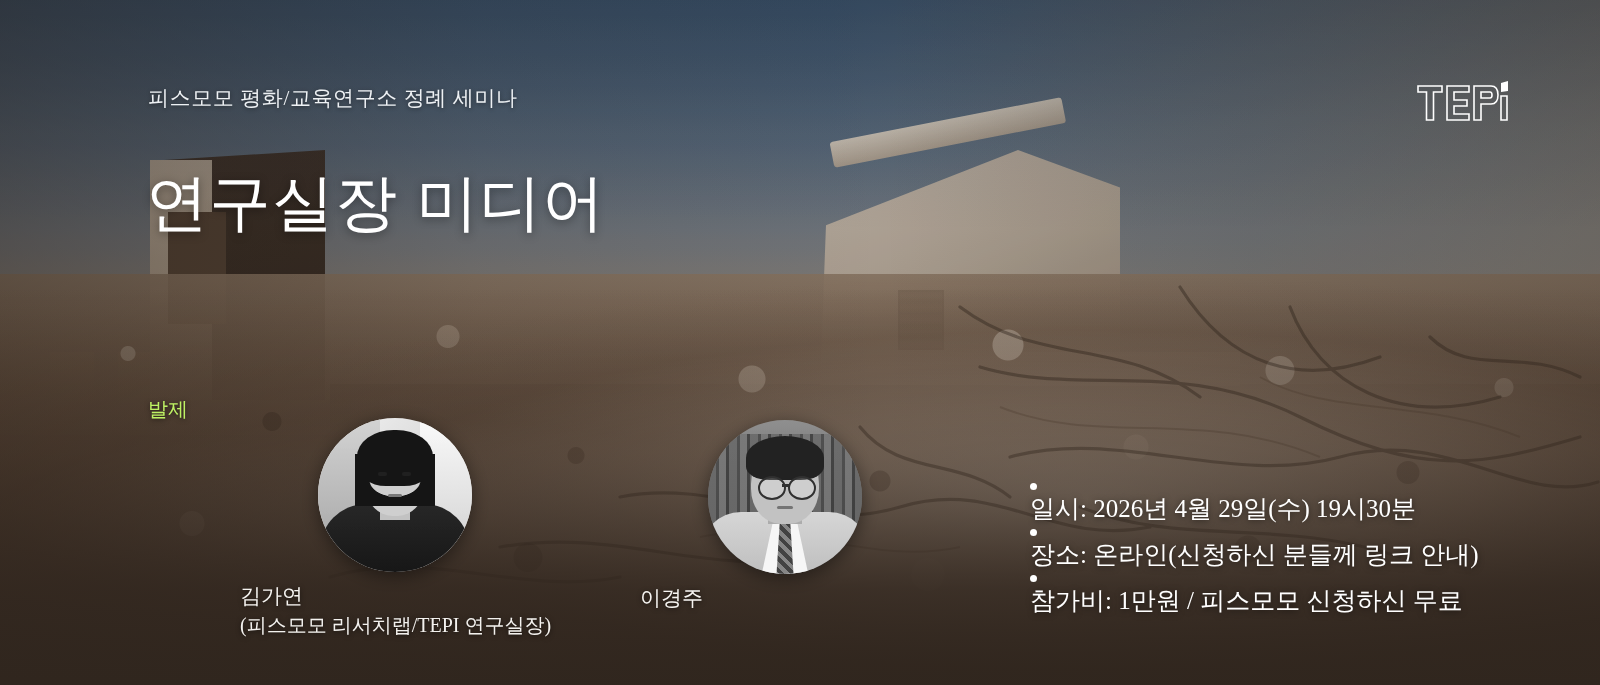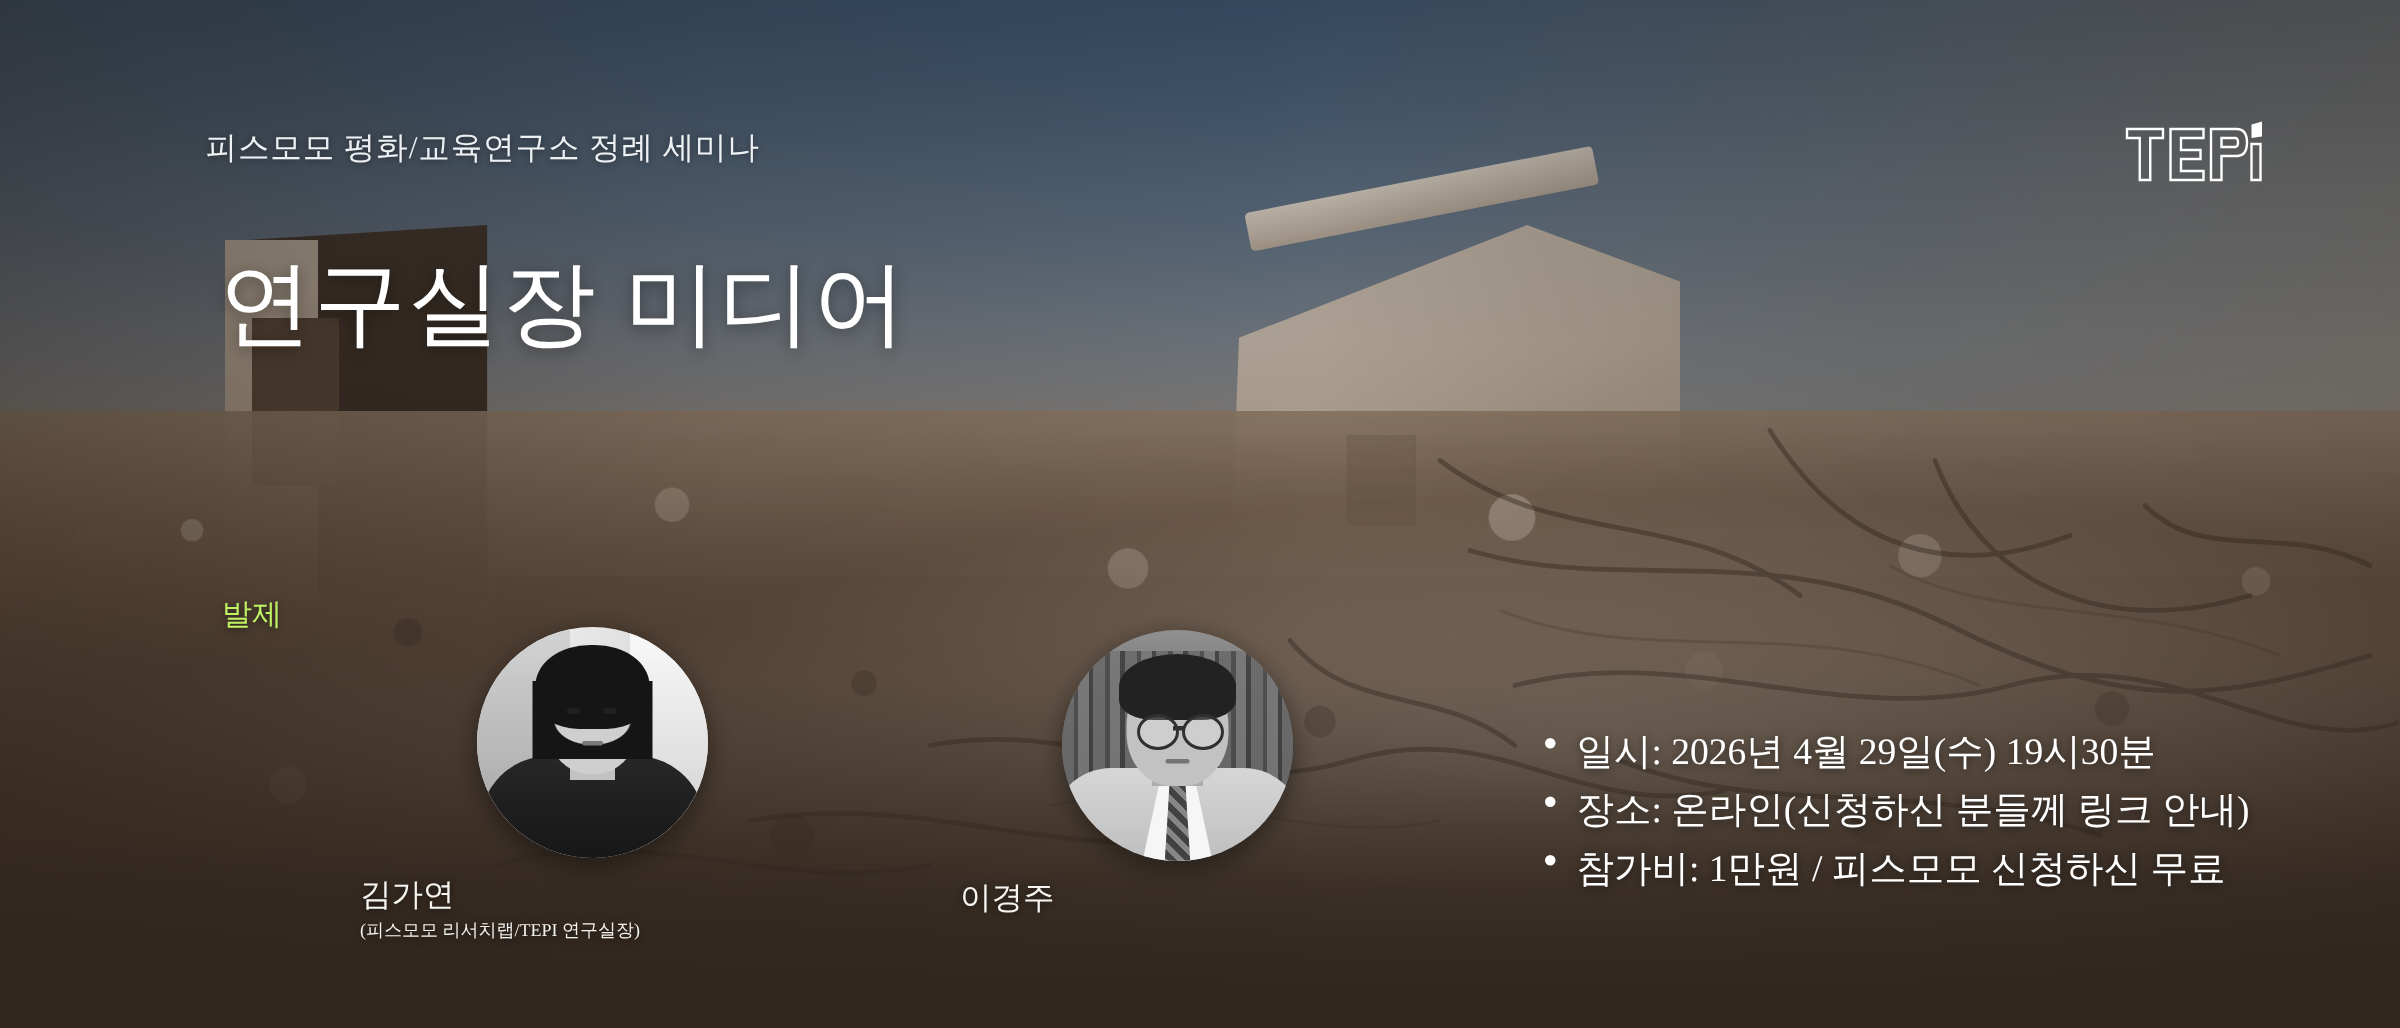--- a/index.html
+++ b/index.html
@@ -132,21 +132,21 @@
   }
   .topshade{
     position:absolute;left:0;right:0;top:0;height:230px;
     background:linear-gradient(to bottom, rgba(22,32,46,.30) 0%, rgba(22,32,46,.10) 55%, rgba(22,32,46,0) 100%);
   }
 
   
   .content{position:absolute;inset:0;}
 
   .kicker{
-    position:absolute;left:137px;top:84px;
+    position:absolute;left:148px;top:84px;
     font-size:21px;letter-spacing:.6px;color:#eef1f4;
     text-shadow:0 1px 4px rgba(0,0,0,.45);
     white-space:nowrap;
   }
 
   .logo{
     position:absolute;right:92px;top:78px;
     width:92px;height:46px;
   }
 
@@ -174,21 +174,21 @@
     overflow:hidden;position:relative;
     margin:0 auto;
     filter:grayscale(1) contrast(1.05);
     box-shadow:0 4px 18px rgba(0,0,0,.45);
   }
   .speaker .name{
     margin-top:10px;font-size:21px;color:#f6f4f1;white-space:nowrap;
     text-shadow:0 1px 5px rgba(0,0,0,.6);
   }
   .speaker .affil{
-    margin-top:2px;font-size:12px;color:#f3f1ee;white-space:nowrap;
+    margin-top:2px;font-size:20px;color:#f3f1ee;white-space:nowrap;
     text-shadow:0 1px 5px rgba(0,0,0,.6);
   }
   #spk-0{left:240px;top:418px;width:310px;}
   #spk-1{left:640px;top:420px;width:290px;}
 
   
   .pA{position:absolute;inset:0;background:linear-gradient(135deg,#efefef 0%,#d9d9d9 40%,#bdbdbd 100%);}
   .pA .wallL{position:absolute;left:0;top:0;width:40%;height:100%;background:linear-gradient(to bottom,#cfcfcf,#9f9f9f);}
   .pA .wallR{position:absolute;right:0;top:0;width:34%;height:100%;background:linear-gradient(to bottom,#f4f4f4,#c9c9c9);}
   .pA .body{position:absolute;left:50%;top:86px;width:150px;height:90px;transform:translateX(-50%);
@@ -225,24 +225,25 @@
   .pB .glL{left:50px;} .pB .glR{left:80px;}
   .pB .glBridge{position:absolute;left:74px;top:64px;width:8px;height:2.5px;background:#3a332c;}
   .pB .mouth{position:absolute;left:50%;top:86px;width:16px;height:3px;transform:translateX(-50%);background:#8a7162;border-radius:2px;}
 
   
   .info{
     position:absolute;left:1030px;top:489px;
     color:#ffffff;
   }
   .info .row{
-    display:flex;align-items:center;
+    display:flex;align-items:flex-start;
     font-size:25px;line-height:1.0;margin-bottom:14px;
     white-space:nowrap;
     text-shadow:0 1px 6px rgba(0,0,0,.55);
+    flex-direction:column;
   }
   .info .row:last-child{margin-bottom:0;}
   .info .dot{
     width:7px;height:7px;border-radius:50%;background:#fff;
     margin-right:14px;flex:none;position:relative;top:-6px;
   }
 </style>
 </head>
 <body>
 

